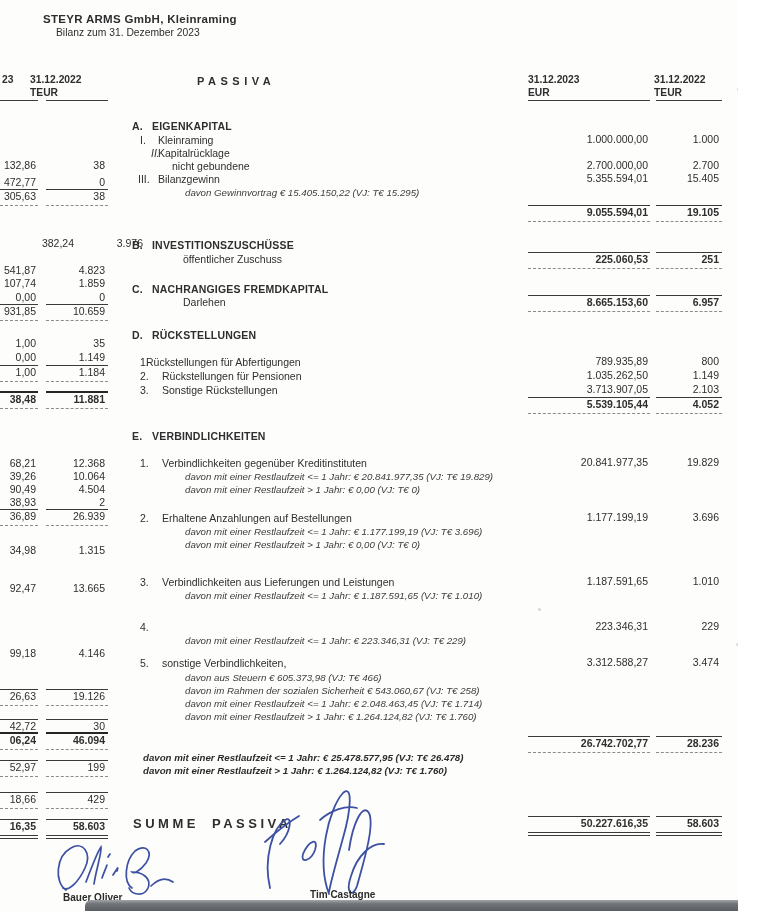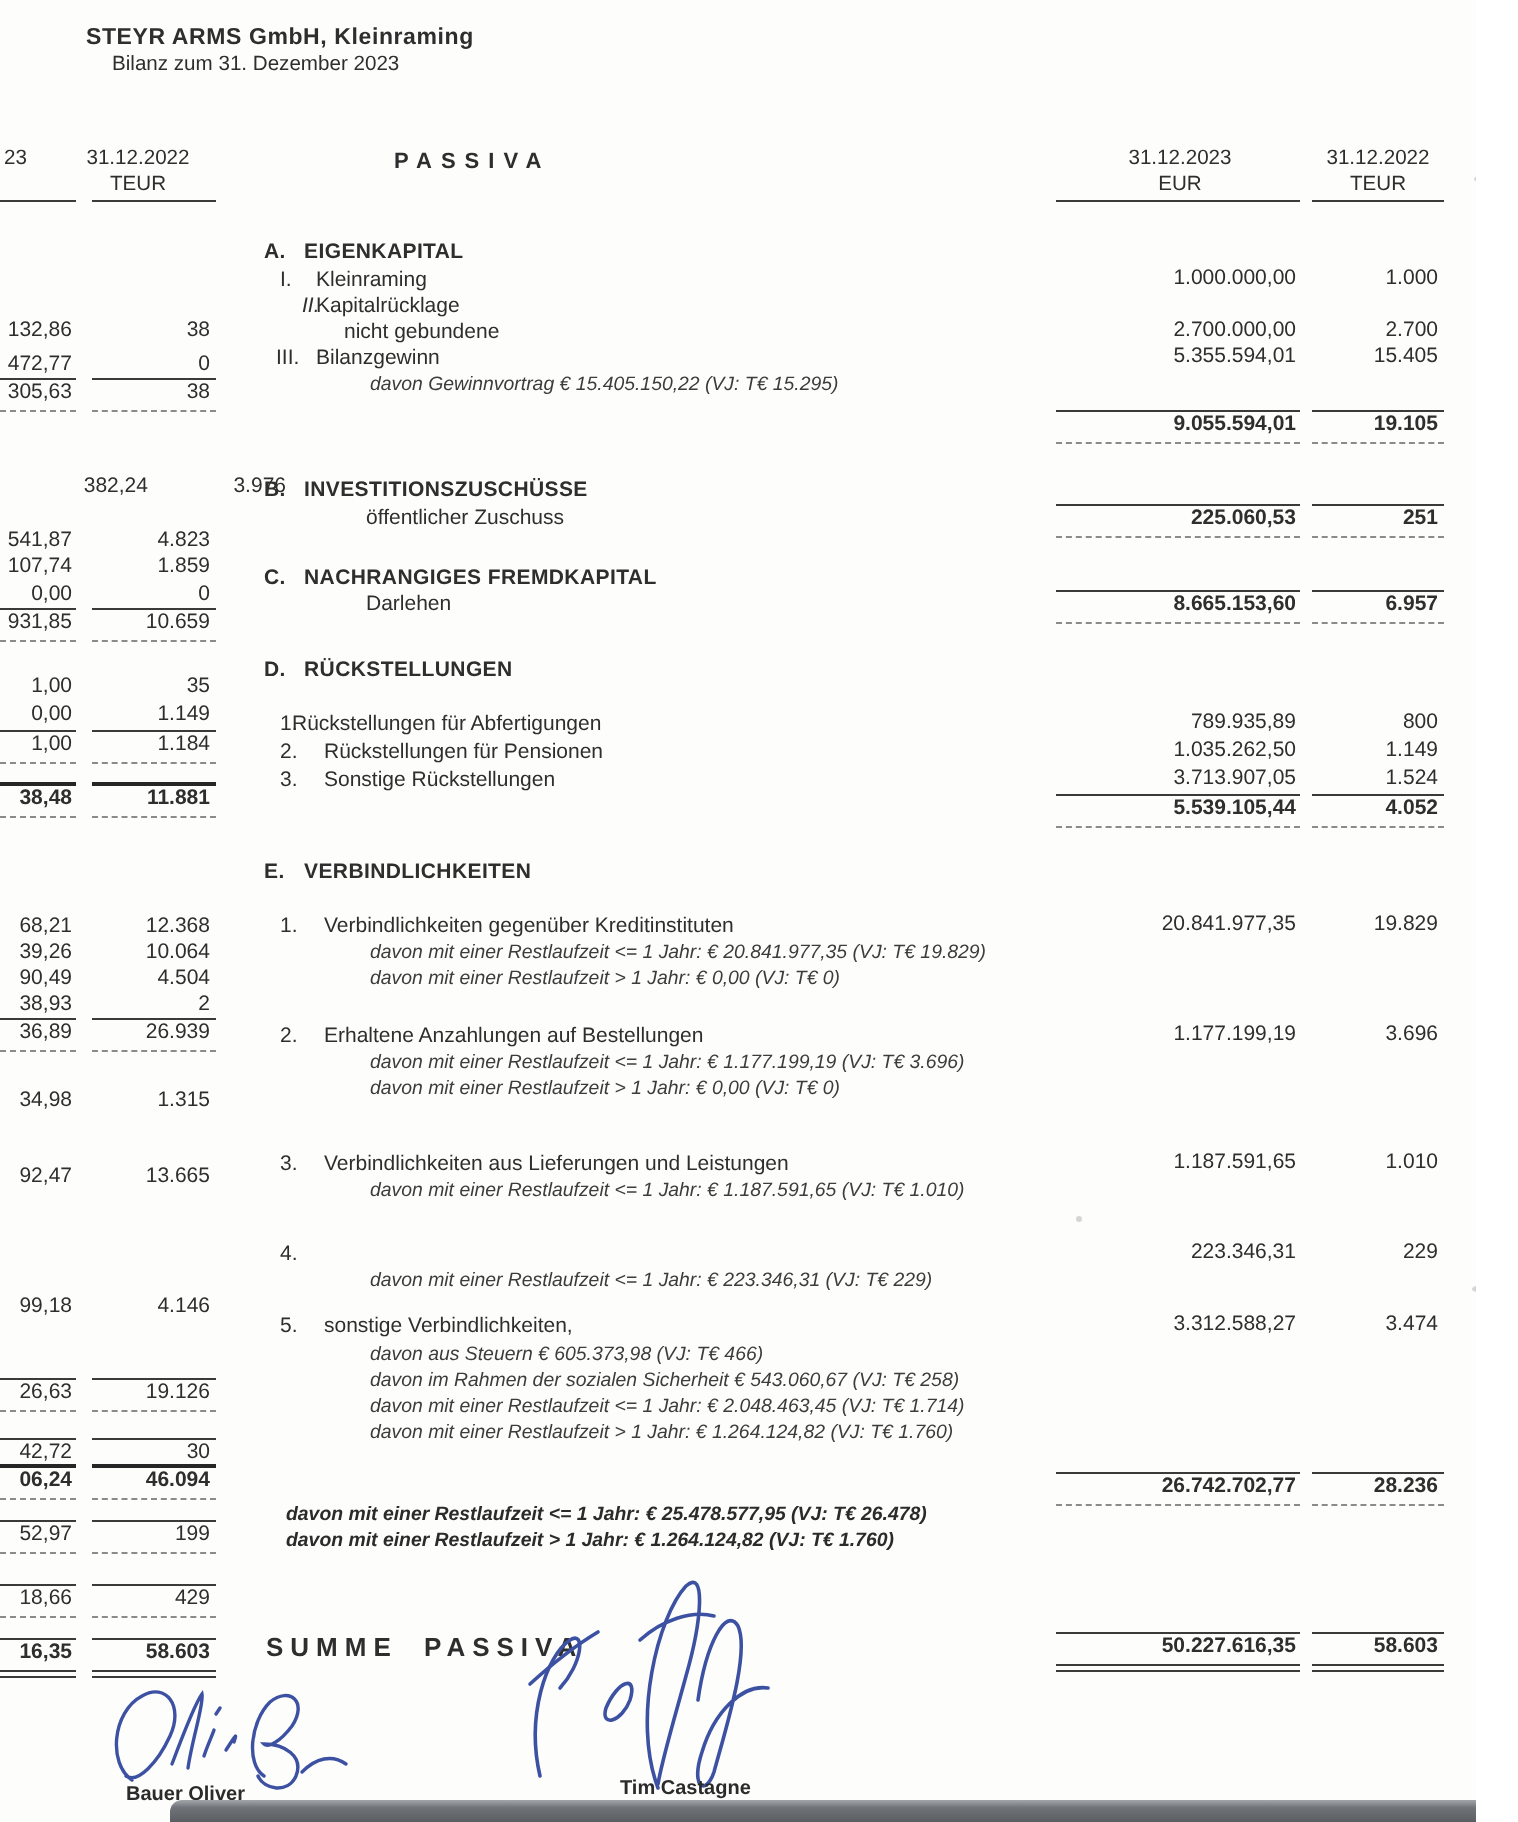--- a/index.html
+++ b/index.html
@@ -2,21 +2,21 @@
 <html><head>
 <meta charset="utf-8">
 <style>
   html,body{margin:0;padding:0;background:#ffffff;}
   .page{position:relative;width:738px;height:911px;background:#fdfdfc;overflow:hidden;
         font-family:"Liberation Sans",sans-serif;color:#2e2e2e;}
   .abs{position:absolute;white-space:nowrap;}
   .doc-title{left:43px;top:13px;font-size:11.5px;font-weight:bold;letter-spacing:.3px;}
   .doc-subtitle{left:56px;top:27px;font-size:10.3px;}
   .passiva-heading{left:197px;top:75px;font-size:11px;font-weight:bold;letter-spacing:4.5px;}
-  .colhead{font-size:10.3px;text-align:center;}
+  .colhead{font-size:10.3px;font-weight:bold;}
   .lh1{left:2px;top:74px;font-size:10.3px;}
   .lh2{left:30px;top:74px;width:78px;}
   .lh2u{left:30px;top:87px;width:78px;}
   .rh1{left:528px;top:74px;width:124px;}
   .rh1u{left:528px;top:87px;width:124px;}
   .rh2{left:654px;top:74px;width:70px;}
   .rh2u{left:654px;top:87px;width:70px;}
   .hrule{position:absolute;top:100px;border-top:1.4px solid #3b3b3b;height:0;}
   .hr-l1{left:0;width:38px;}
   .hr-l2{left:46px;width:62px;}
@@ -244,21 +244,21 @@
       <div class="row" style="top: 370px;">
         <span class="cell n" style="left: 140px;">2.</span>
         <span class="cell n" style="left: 162px;">Rückstellungen für Pensionen</span>
         <div class="val v1">1.035.262,50</div>
         <div class="val v2">1.149</div>
       </div>
       <div class="row" style="top: 384px;">
         <span class="cell n" style="left: 140px;">3.</span>
         <span class="cell n" style="left: 162px;">Sonstige Rückstellungen</span>
         <div class="val v1">3.713.907,05</div>
-        <div class="val v2">1.524</div>
+        <div class="val v2">2.103</div>
       </div>
       <div class="row" style="top: 398px;">
         <div class="val v1 sum">5.539.105,44</div>
         <div class="val v2 sum">4.052</div>
       </div>
       <div class="row" style="top: 430px;">
         <span class="cell b" style="left: 132px;">E.</span>
         <span class="cell b" style="left: 152px;">VERBINDLICHKEITEN</span>
       </div>
       <div class="row" style="top: 457px;">

